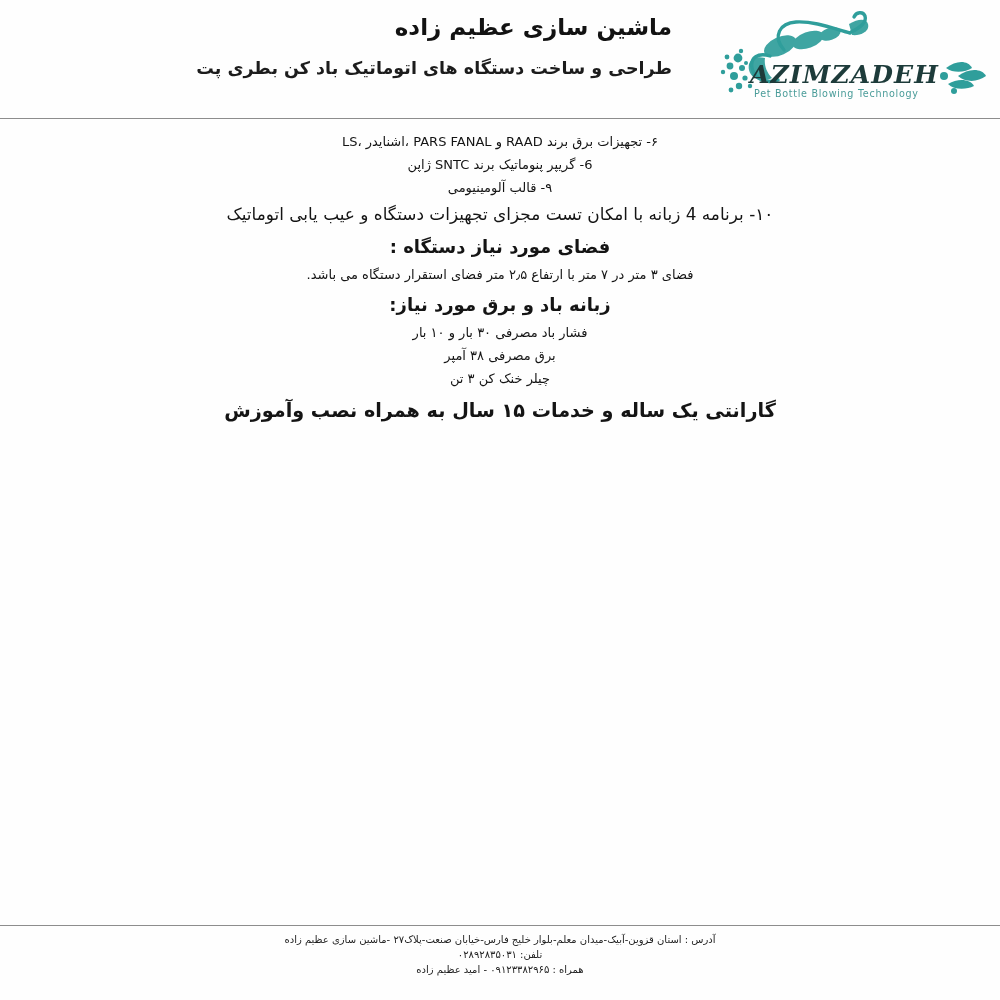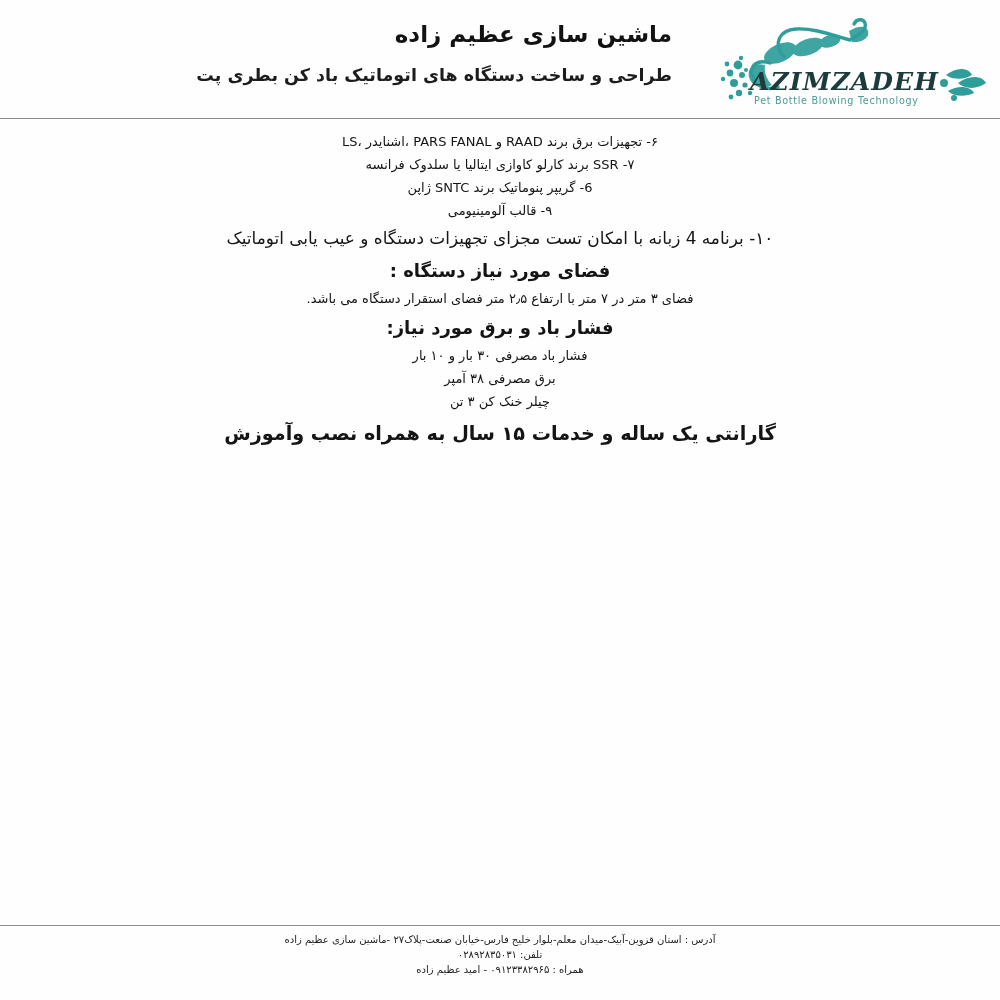--- a/index.html
+++ b/index.html
@@ -19,21 +19,21 @@
 
   .page {
     position: absolute;
     inset: 0;
     background: #fefefe;
   }
 
   
   .header {
     position: absolute;
-    top: 7px;
+    top: 0;
     left: 0;
     right: 0;
     height: 118px;
     display: flex;
     flex-direction: row-reverse;
     align-items: flex-start;
     justify-content: space-between;
   }
 
   .header-text {
@@ -204,29 +204,28 @@
       </svg>
     </div>
 
   </div>
 
   <div class="rule rule-top"></div>
 
   <div class="content">
 
     <p class="line">۶- تجهیزات برق برند RAAD و PARS FANAL ،اشنایدر ،LS</p>
-    <p class="line">۷- SSR برند کارلو کاوازی ایتالیا یا سلدوک فرانسه</p>
     <p class="line">6- گریپر پنوماتیک برند  SNTC ژاپن</p>
     <p class="line">۹- قالب آلومینیومی</p>
     <p class="line item-10">۱۰- برنامه 4 زبانه با امکان تست مجزای تجهیزات دستگاه و عیب یابی اتوماتیک</p>
 
     <p class="line heading">فضای مورد نیاز دستگاه :</p>
     <p class="line">فضای ۳ متر در ۷ متر با ارتفاع ۲٫۵ متر فضای استقرار دستگاه می باشد.</p>
 
-    <p class="line heading">فشار باد و برق مورد نیاز:</p>
+    <p class="line heading">زبانه باد و برق مورد نیاز:</p>
     <p class="line">فشار باد مصرفی ۳۰ بار و ۱۰ بار</p>
     <p class="line">برق مصرفی ۳۸ آمپر</p>
     <p class="line">چیلر خنک کن ۳ تن</p>
 
     <p class="line final">گارانتی یک ساله و خدمات ۱۵ سال به همراه نصب وآموزش</p>
   </div>
 
   <div class="rule rule-bottom"></div>
 
   <div class="footer">

